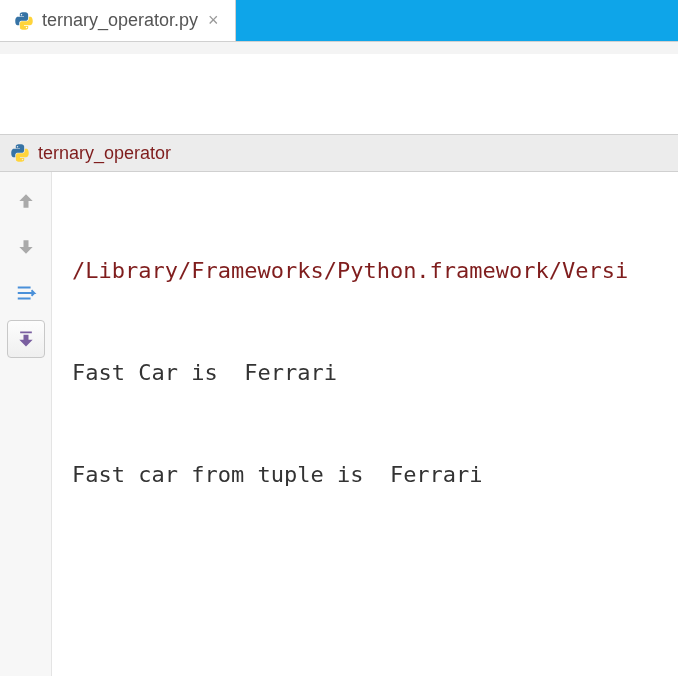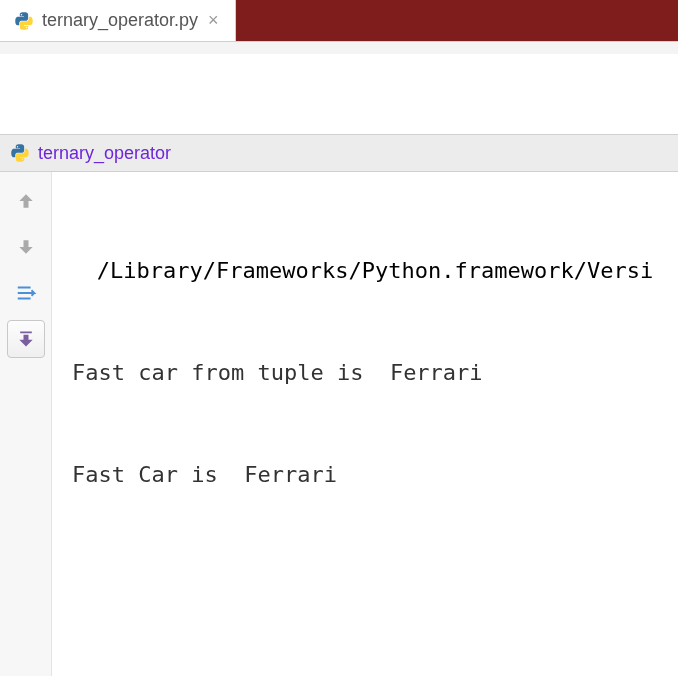--- a/index.html
+++ b/index.html
@@ -8,21 +8,21 @@
       background: #fff;
       width: 678px;
       height: 676px;
       overflow: hidden;
       display: flex;
       flex-direction: column;
     }
     .tab-bar {
       display: flex;
       border-bottom: 1px solid #d0d0d0;
-      background: #7f1d1d;
+      background: #0ea5e9;
       height: 42px;
     }
     .tab {
       display: flex;
       align-items: center;
       gap: 8px;
       padding: 0 14px;
       background: #fff;
       border-right: 1px solid #d0d0d0;
       font-size: 18px;
@@ -49,21 +49,21 @@
     .run-header {
       display: flex;
       align-items: center;
       gap: 8px;
       background: #ececec;
       border-top: 1px solid #d0d0d0;
       border-bottom: 1px solid #d0d0d0;
       height: 38px;
       padding: 0 10px;
       font-size: 18px;
-      color: #6d28d9;
+      color: #7f1d1d;
     }
     .run-panel {
       display: flex;
       flex: 0 0 auto;
       background: #fff;
     }
     .tool-col {
       display: flex;
       flex-direction: column;
       align-items: center;
@@ -88,21 +88,21 @@
     }
     .console {
       flex: 1;
       padding: 14px 0 14px 20px;
       font-family: Menlo, Consolas, monospace;
       font-size: 22px;
       line-height: 34px;
       color: #333;
       white-space: pre;
     }
-    .console .path { color: #000000; text-align: center; }
+    .console .path { color: #7f1d1d; }
     .console .exit { color: #1a6aa6; }
   </style>
 </head>
 <body>
 
 <div class="tab-bar">
   <div class="tab">
     <span class="py-icon">
       <svg viewBox="0 0 32 32">
           <path fill="#3673a5" d="M15.9 2c-7 0-6.6 3-6.6 3v3.2h6.7v1H6.6S2 8.6 2 15.9s4 7 4 7h2.4v-3.4s-.1-4 3.9-4h6.6s3.7.1 3.7-3.6V5.6S23.2 2 15.9 2zM12 4.6a1.2 1.2 0 1 1 0 2.4 1.2 1.2 0 0 1 0-2.4z"></path>
@@ -147,17 +147,17 @@
         </svg>
     </div>
     <div class="tool-btn boxed">
       <svg width="20" height="20" viewBox="0 0 24 24">
           <path fill="#7a5fa0" d="M5 3h14v2H5zM12 21l8-8h-5V7h-6v6H4z"></path>
         </svg>
     </div>
   </div>
   <div class="console">
     <div class="path">/Library/Frameworks/Python.framework/Versi</div>
+    <div>Fast Car is  Ferrari</div>
     <div>Fast car from tuple is  Ferrari</div>
-    <div>Fast Car is  Ferrari</div>
     <div>&nbsp;</div>
   </div>
 </div>
 
 </body></html>

